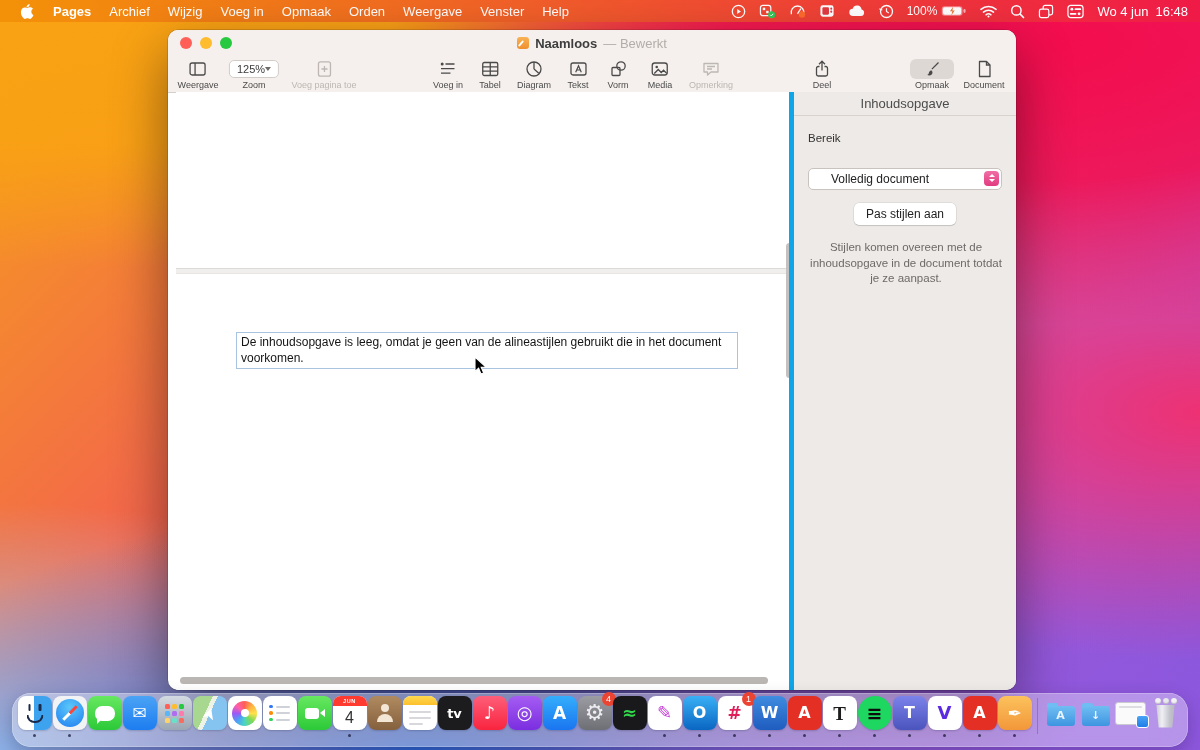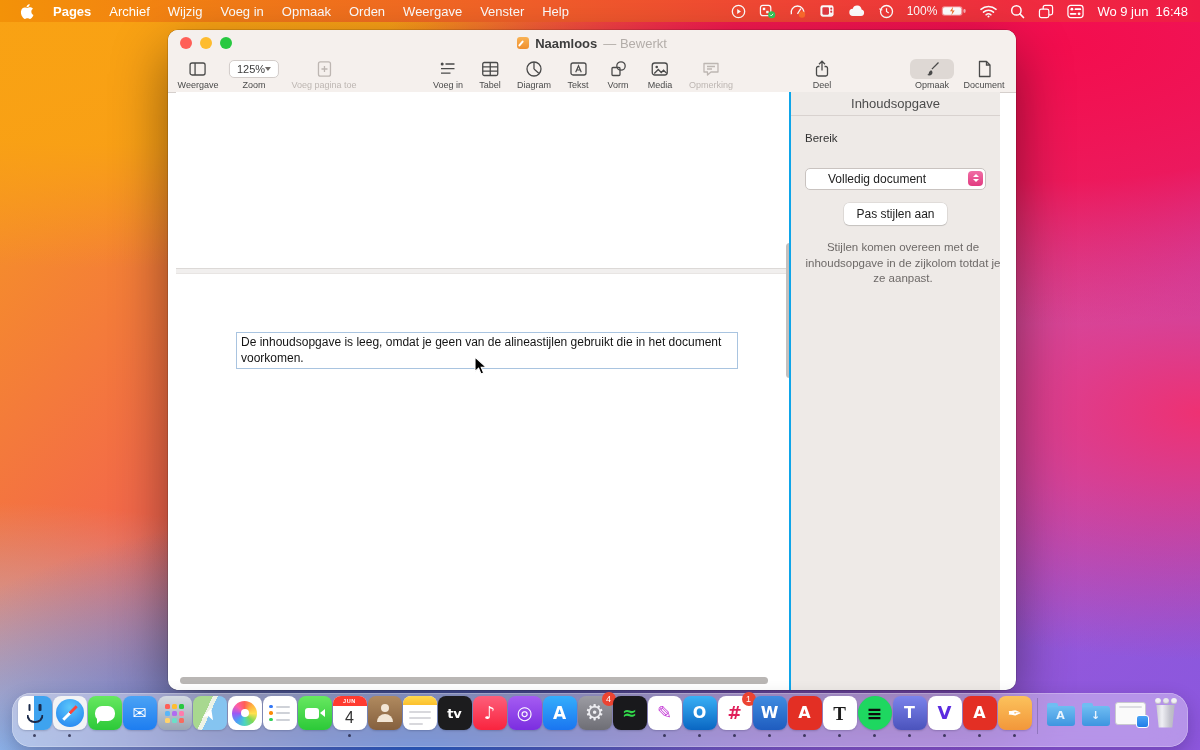--- a/index.html
+++ b/index.html
@@ -50,21 +50,21 @@
   .titem.sel .ticon{background:#ded8d4;border-radius:6px;width:44px;margin:0 auto;}
   .zoombtn{display:inline-flex;align-items:center;gap:0;background:#fff;border:1px solid #d2ccc9;border-radius:5px;padding:2px 7px;font-size:11px;color:#3c3c3c;}
   .zoombtn .chev{width:0;height:0;border-left:3.5px solid transparent;border-right:3.5px solid transparent;border-top:4px solid #6e6a67;}
   
   .docarea{position:absolute;left:8px;top:62px;width:621px;height:598px;background:#fff;}
   .pagegap{position:absolute;left:0;right:8px;top:176px;height:4px;background:#f1efee;border-top:1px solid #dcd9d7;border-bottom:1px solid #e8e5e3;}
   .textbox{position:absolute;left:60px;top:240px;width:492px;min-height:26px;border:1px solid #a9c4e0;padding:2px 4px;font-size:12px;line-height:15.5px;color:#141414;}
   .vscroll{position:absolute;right:4px;top:151px;width:7px;height:135px;border-radius:4px;background:#c3c0be;}
   .hscroll{position:absolute;left:4px;top:585px;width:588px;height:7px;border-radius:4px;background:#b9b6b4;}
   .cursor{position:absolute;left:298px;top:264px;pointer-events:none;}
-  .sidebar{position:absolute;left:621px;top:62px;width:211px;height:598px;background:#eeeae7;border-left:2px solid #0ea5e9;box-sizing:border-box;}
+  .sidebar{position:absolute;left:621px;top:62px;width:227px;height:598px;background:#eeeae7;border-left:5px solid #0ea5e9;box-sizing:border-box;}
   .sb-header{height:23px;display:flex;align-items:center;justify-content:center;font-size:13px;color:#4c4c4c;border-bottom:1px solid #d8d2cf;}
   .sb-body{padding:16px 14px 0;}
   .sb-label{font-size:11.5px;color:#333;margin-bottom:24px;}
   .sb-select{position:relative;height:20px;background:#fff;border:1px solid #c9c3c0;border-radius:5px;display:flex;align-items:center;padding-left:22px;font-size:12px;color:#222;}
   .sb-stepper{position:absolute;right:2px;top:1.5px;width:15px;height:15px;border-radius:4px;background:linear-gradient(180deg,#f06fa5,#e23a80);display:flex;flex-direction:column;align-items:center;justify-content:center;gap:1.5px;}
   .sb-stepper .up{width:0;height:0;border-left:3px solid transparent;border-right:3px solid transparent;border-bottom:3.5px solid #fff;}
   .sb-stepper .down{width:0;height:0;border-left:3px solid transparent;border-right:3px solid transparent;border-top:3.5px solid #fff;}
   .sb-btnrow{text-align:center;margin-top:13px;}
   .sb-btn{display:inline-block;background:#fff;border:none;border-radius:5px;padding:4px 12px;font-size:12px;color:#222;box-shadow:0 0 0 .5px rgba(0,0,0,.12),0 1px 1px rgba(0,0,0,.12);font-family:inherit;}
   .sb-caption{margin:15px auto 0;width:196px;text-align:center;font-size:11.5px;line-height:1.35;color:#6e6a68;}
@@ -197,21 +197,21 @@
         <path d="M5.5 5.5v-2a2 2 0 0 1 2-2h6a2 2 0 0 1 2 2v6a2 2 0 0 1-2 2h-2" fill="none" stroke="#fff" stroke-width="1.3"></path>
       </svg>
     <svg width="17" height="15" viewBox="0 0 18 15">
         <rect x="1" y="1" width="16" height="13" rx="3" fill="none" stroke="#fff" stroke-width="1.3"></rect>
         <circle cx="5.2" cy="5" r="1.5" fill="#fff"></circle>
         <rect x="8" y="4" width="7" height="2" rx="1" fill="#fff"></rect>
         <circle cx="12.8" cy="10" r="1.5" fill="#fff"></circle>
         <rect x="3" y="9" width="7" height="2" rx="1" fill="#fff"></rect>
       </svg>
     <span class="mb-clock">
-      <span>Wo 9 jun</span>
+      <span>Wo 4 jun</span>
       <span>16:48</span>
     </span>
   </div>
 </div>
 
 <div class="window">
   <div class="titlebar">
     <div class="traffic">
       <span class="tl red"></span>
       <span class="tl yellow"></span>
@@ -364,21 +364,21 @@
       <div class="sb-select">
         <span>Volledig document</span>
         <span class="sb-stepper">
             <span class="up"></span>
             <span class="down"></span>
           </span>
       </div>
       <div class="sb-btnrow">
         <button class="sb-btn">Pas stijlen aan</button>
       </div>
-      <div class="sb-caption">Stijlen komen overeen met de inhoudsopgave in de zijkolom totdat je ze aanpast.</div>
+      <div class="sb-caption">Stijlen komen overeen met de inhoudsopgave in de document totdat je ze aanpast.</div>
     </div>
   </div>
 </div>
 
 <div class="dock">
     <div class="dk-item">
       <div class="dk-tile sh-finder">
         <span class="f-eyes"></span>
         <span class="f-smile"></span>
       </div>

